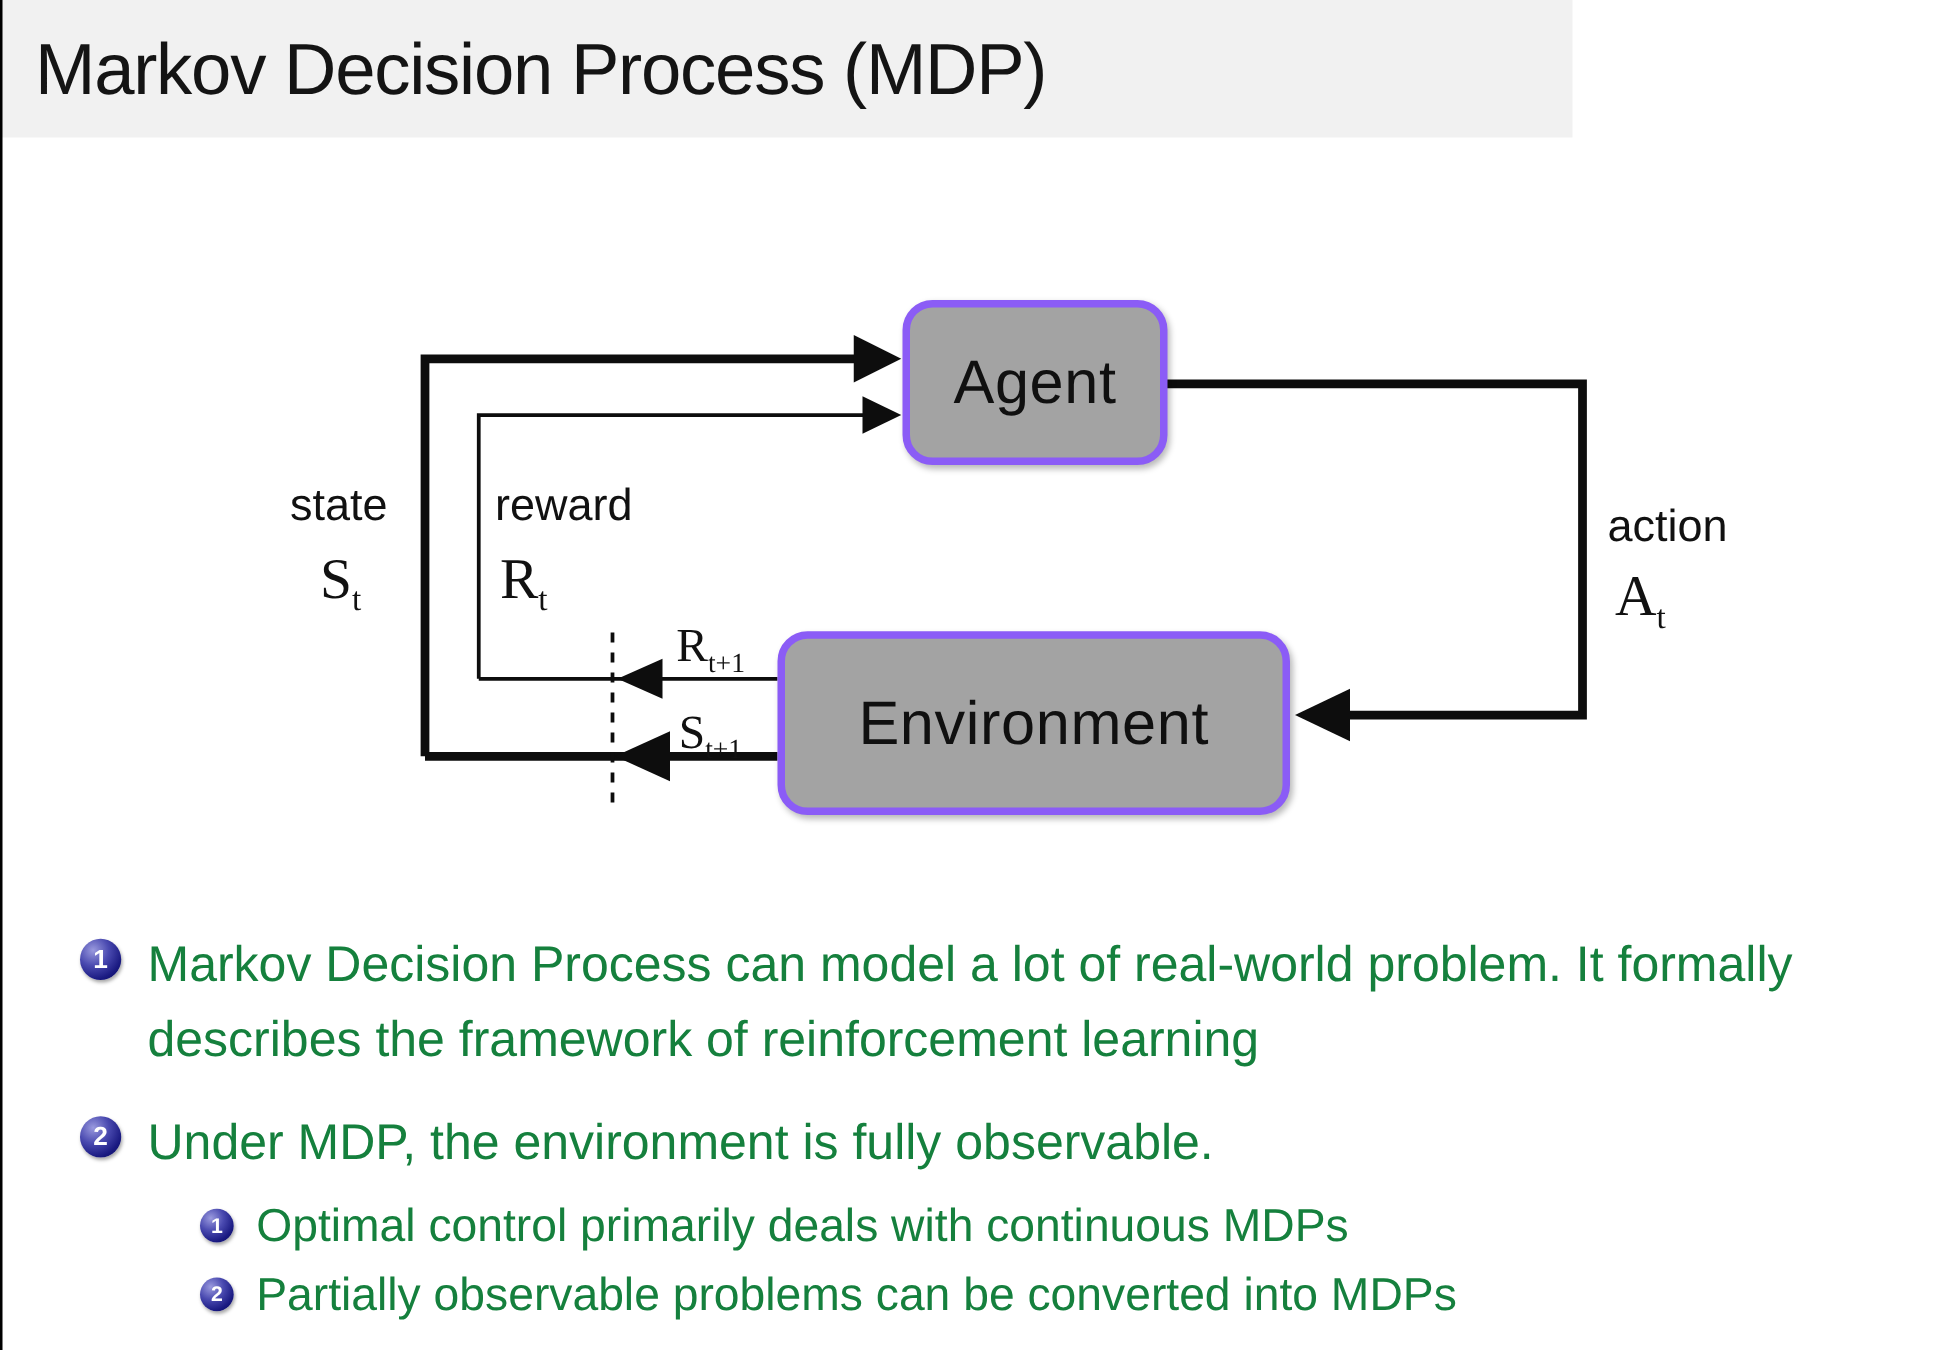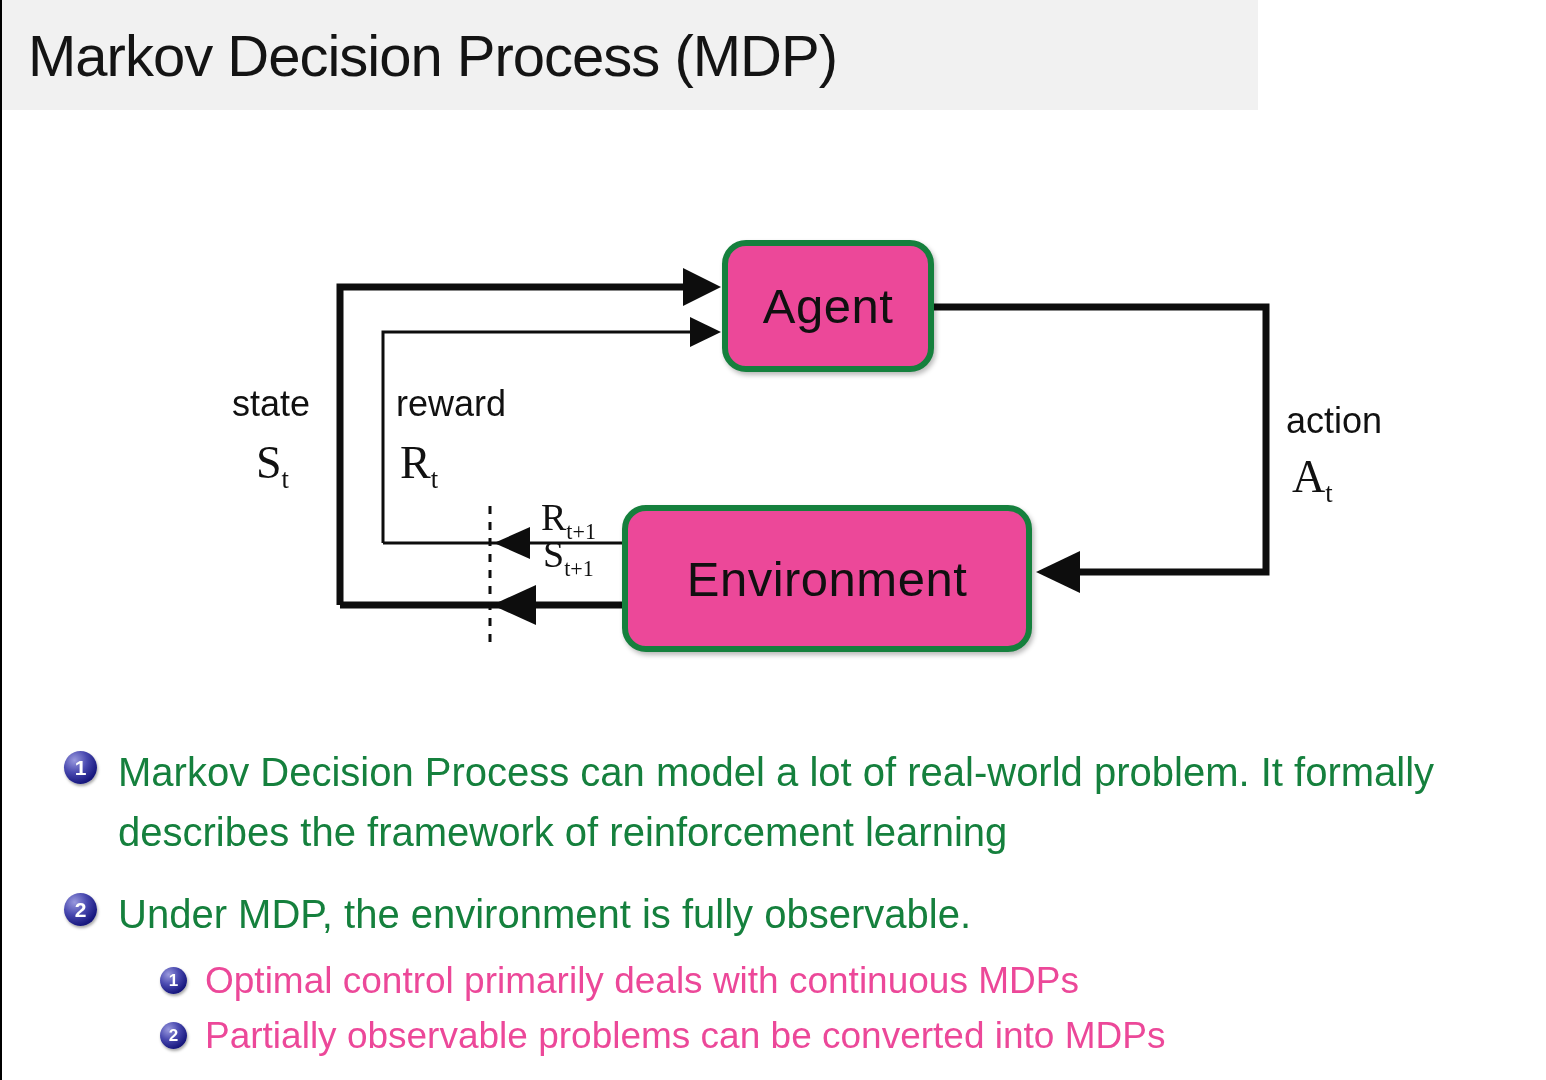--- a/index.html
+++ b/index.html
@@ -23,22 +23,22 @@
   }
   .title-band h1{
     margin:0 0 0 28px;
     font-size:58px;font-weight:400;letter-spacing:-1px;
     color:#141414;
   }
   
   .diagram-svg{position:absolute;left:0;top:0;z-index:2;}
   .node-box{
     position:absolute;
-    background:#ec4899;
-    border:6px solid #15803d;
+    background:#a3a3a3;
+    border:6px solid #8b5cf6;
     border-radius:24px;
     display:flex;align-items:center;justify-content:center;
     box-shadow:2px 3px 5px rgba(0,0,0,0.28);
     z-index:3;
   }
   .node-box.agent{left:722px;top:240px;width:200px;height:120px;}
   .node-box.environment{left:622px;top:505px;width:398px;height:135px;}
   .node-label{font-size:49px;color:#101010;letter-spacing:0.5px;}
   .diag-word{
     position:absolute;font-size:36px;color:#111;z-index:4;
@@ -69,21 +69,21 @@
     font-size:40px;line-height:60px;color:#15803d;
     max-width:1390px;
   }
   .sub-bullets{margin:14px 0 0 96px;}
   .sub-row{display:flex;align-items:flex-start;}
   .sub-row + .sub-row{margin-top:9px;}
   .ball.small-ball{
     width:27px;height:27px;font-size:17px;
     margin-top:9px;margin-right:18px;
   }
-  .sub-text{font-size:37px;line-height:46px;color:#ec4899;}
+  .sub-text{font-size:37px;line-height:46px;color:#15803d;}
 </style>
 </head>
 <body>
 
 <div class="page">
 
   <div class="left-edge"></div>
 
   <div class="title-band">
     <h1>Markov Decision Process (MDP)</h1>
@@ -126,21 +126,21 @@
   <div class="diag-word" style="left:232px;top:383px;">state</div>
   <div class="math" style="left:256px;top:436px;"><span>S</span><sub>t</sub></div>
 
   <div class="diag-word" style="left:396px;top:383px;">reward</div>
   <div class="math" style="left:400px;top:436px;"><span>R</span><sub>t</sub></div>
 
   <div class="diag-word" style="left:1286px;top:400px;">action</div>
   <div class="math" style="left:1292px;top:450px;"><span>A</span><sub>t</sub></div>
 
   <div class="math small" style="left:541px;top:495px;"><span>R</span><sub>t+1</sub></div>
-  <div class="math small" style="left:543px;top:532px;"><span>S</span><sub>t+1</sub></div>
+  <div class="math small" style="left:543px;top:564px;"><span>S</span><sub>t+1</sub></div>
 
   <div class="bullets">
 
     <div class="bullet-row">
       <div class="ball">1</div>
       <div class="bullet-text">Markov Decision Process can model a lot of real-world problem. It formally describes the framework of reinforcement learning</div>
     </div>
 
     <div class="bullet-row">
       <div class="ball">2</div>

